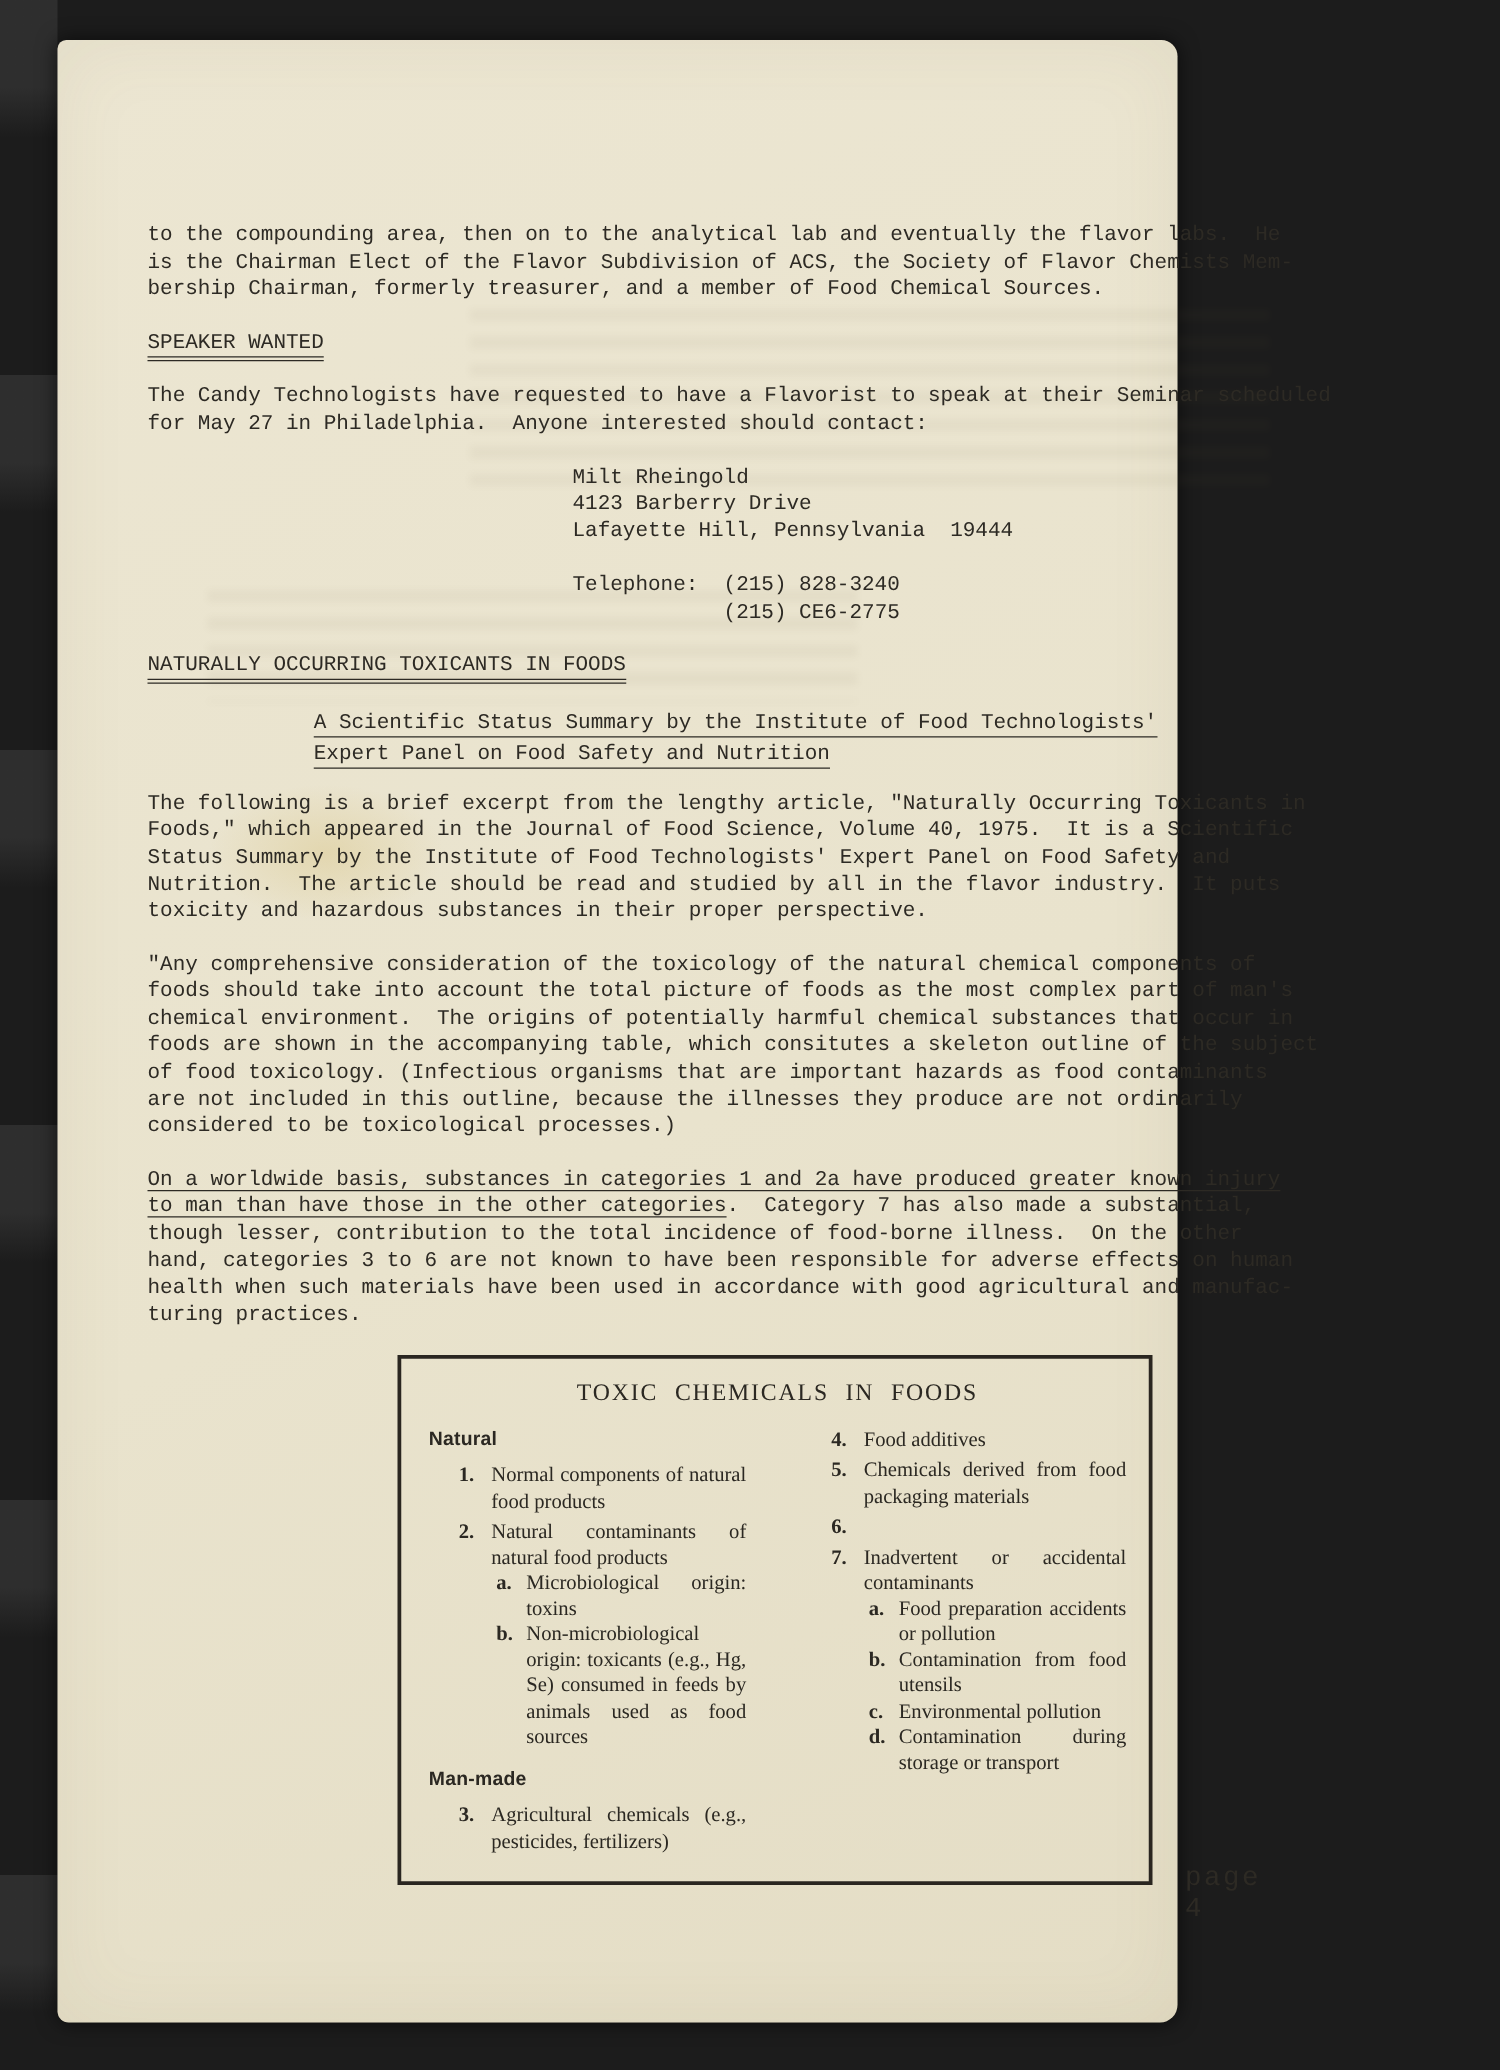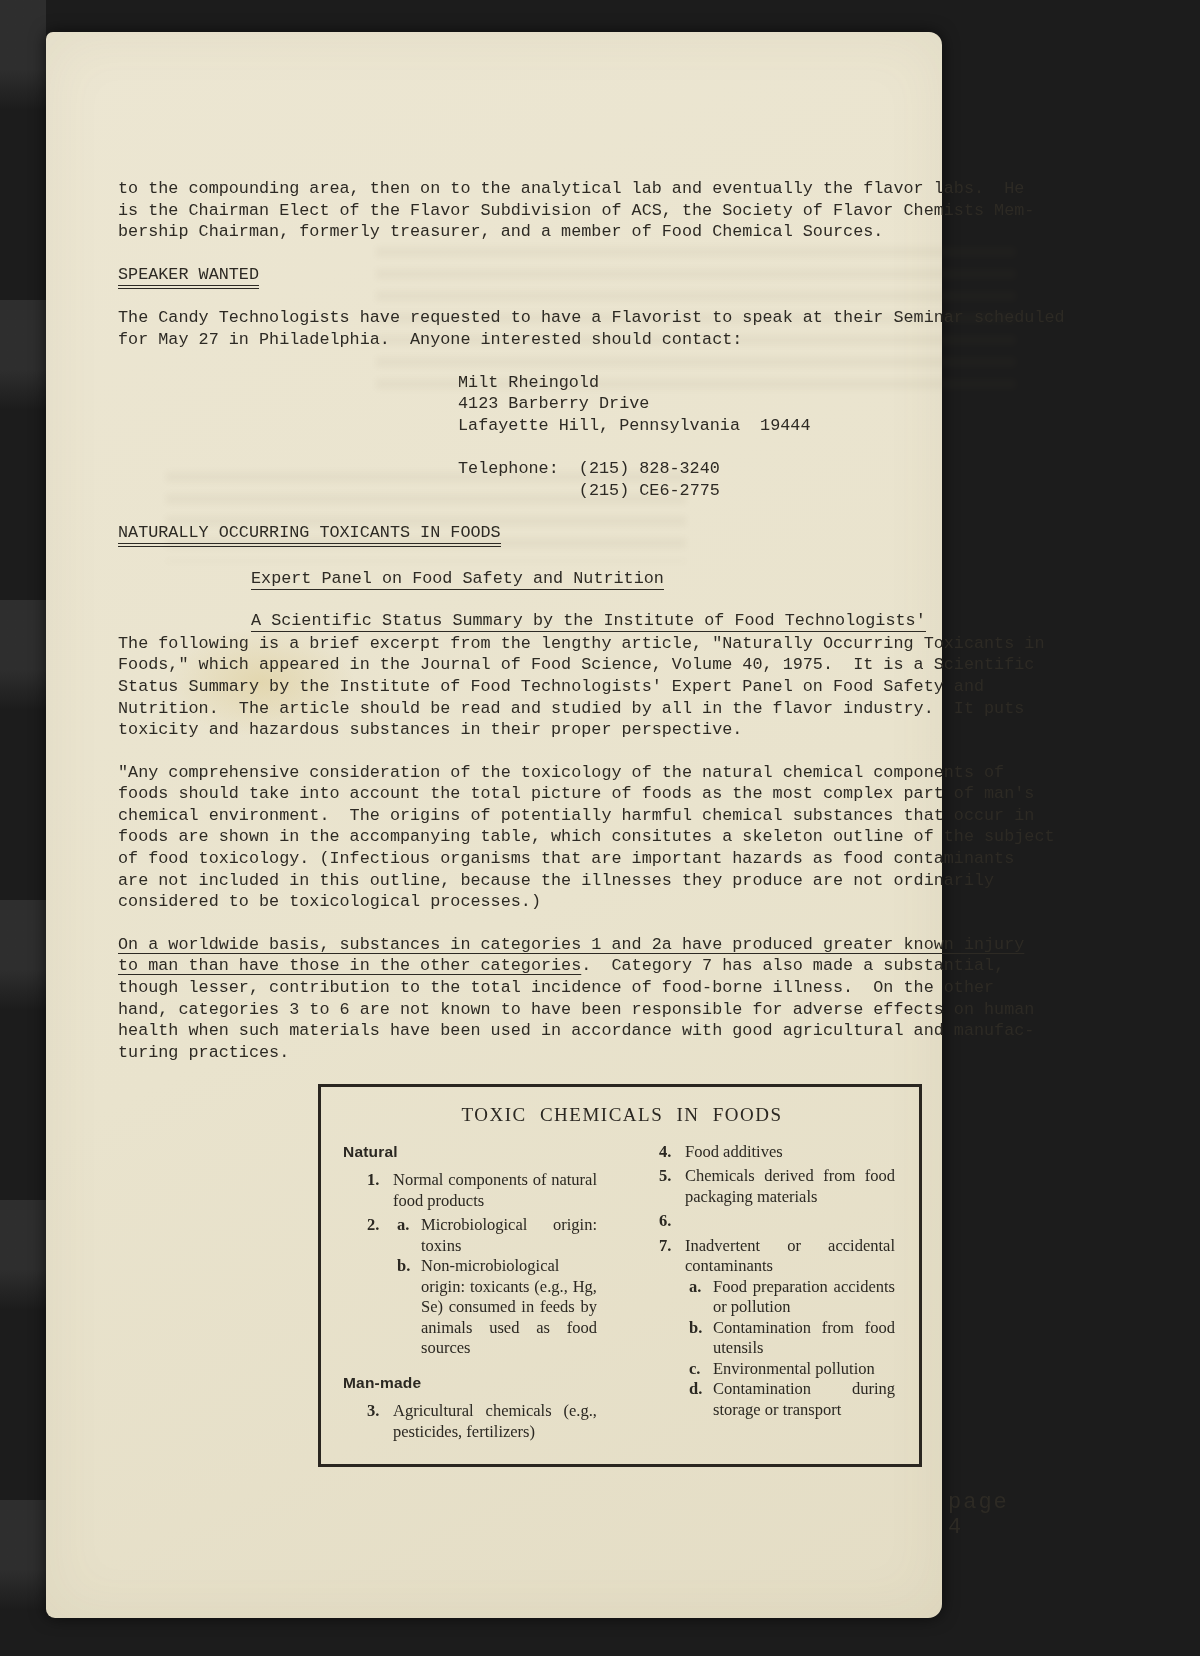--- a/index.html
+++ b/index.html
@@ -51,21 +51,21 @@
     width:558px;margin:20px 0 0 200px;
     border:3px solid #2a2620;
     padding:12px 18px 18px 22px;
     font-family:"Liberation Serif","DejaVu Serif",serif;
     font-size:16.5px;line-height:20.5px;color:#2b2822;
   }
   .table-title{
     text-align:center;font-size:19px;letter-spacing:1.5px;word-spacing:7px;
     margin:6px 0 16px;
   }
-  .cols{display:flex;gap:52px;}
+  .cols{display:flex;gap:52px;justify-content:space-between;}
   .col-left{width:254px;flex:none;}
   .col-right{width:246px;flex:none;}
   .col-header{
     font-family:"Liberation Sans","DejaVu Sans",sans-serif;
     font-weight:bold;font-size:15.5px;margin:0 0 8px 0;letter-spacing:.2px;
   }
   .col-header.manmade{margin-top:14px;}
   .titem{display:flex;margin:0 0 4px 0;}
   .col-left .titem{margin-left:24px;}
   .col-right .titem{margin-left:10px;}
@@ -106,25 +106,25 @@
 4123 Barberry Drive
 Lafayette Hill, Pennsylvania  19444
 
 Telephone:  (215) 828-3240
             (215) CE6-2775</div>
 
     <div class="heading-center">
       <span class="dbl">NATURALLY OCCURRING TOXICANTS IN FOODS</span>
     </div>
 
+    <div class="subhead">
+      <span class="ul">A Scientific Status Summary by the Institute of Food Technologists'</span>
+    </div>
     <div class="subhead last">
       <span class="ul">Expert Panel on Food Safety and Nutrition</span>
-    </div>
-    <div class="subhead">
-      <span class="ul">A Scientific Status Summary by the Institute of Food Technologists'</span>
     </div>
 
     <p class="tw">The following is a brief excerpt from the lengthy article, "Naturally Occurring Toxicants in
 Foods," which appeared in the Journal of Food Science, Volume 40, 1975.  It is a Scientific
 Status Summary by the Institute of Food Technologists' Expert Panel on Food Safety and
 Nutrition.  The article should be read and studied by all in the flavor industry.  It puts
 toxicity and hazardous substances in their proper perspective.</p>
 
     <p class="tw">"Any comprehensive consideration of the toxicology of the natural chemical components of
 foods should take into account the total picture of foods as the most complex part of man's
@@ -151,20 +151,21 @@
           <div class="titem">
             <span class="tnum">1.</span>
             <div class="tbody">
                 <div class="ttext">Normal components of natural food products</div>
               </div>
           </div>
 
           <div class="titem">
             <span class="tnum">2.</span>
             <div class="tbody">
+              <div class="ttext">Natural contaminants of natural food products</div>
               <div class="tsub">
                 <span class="tletter">a.</span>
                 <div class="tsubtext">Microbiological origin: toxins</div>
               </div>
               <div class="tsub">
                 <span class="tletter">b.</span>
                 <div class="tsubtext">Non-microbiological origin: toxicants (e.g., Hg, Se) consumed in feeds by animals used as food sources</div>
               </div>
             </div>
           </div>

